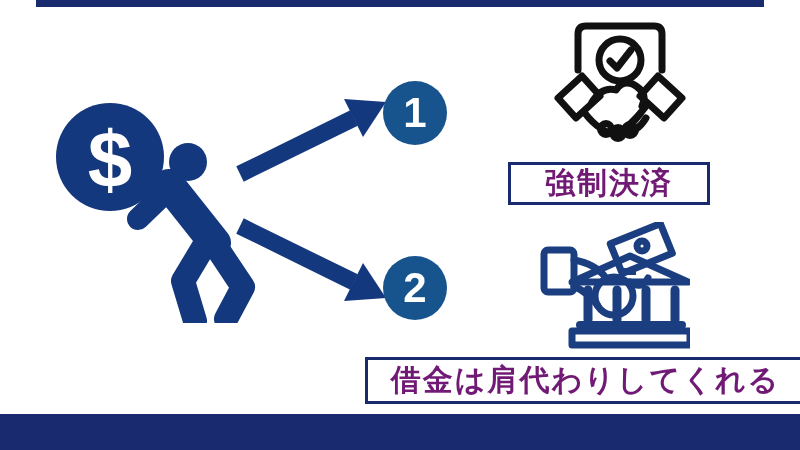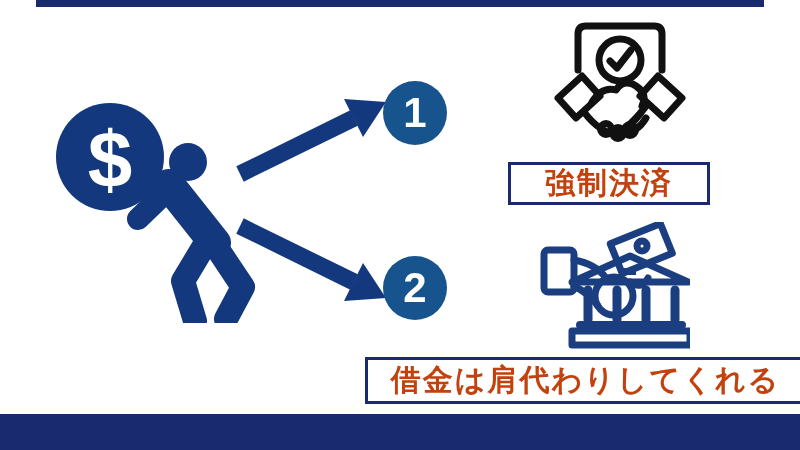--- a/index.html
+++ b/index.html
@@ -23,21 +23,21 @@
   .badge{
     position:absolute;width:64px;height:64px;border-radius:50%;
     background:#17548E;color:#ffffff;display:flex;align-items:center;justify-content:center;
     font-size:42px;font-weight:bold;line-height:1;
   }
   .badge-1{left:383px;top:81px;}
   .badge-2{left:383px;top:256px;}
   .label-box{
     position:absolute;background:#ffffff;border:3px solid #1A2A6E;box-sizing:border-box;
     display:flex;align-items:center;justify-content:center;
-    color:#c2410c;font-weight:bold;
+    color:#701a75;font-weight:bold;
   }
   .label-box-1{left:508px;top:162px;width:202px;height:43px;font-size:30px;letter-spacing:2px;}
   .label-box-2{left:365px;top:357px;width:441px;height:47px;font-size:30px;letter-spacing:2px;}
   .source-label{
     position:absolute;left:20px;top:322px;width:300px;
     color:#1A2A6E;font-size:30px;font-weight:bold;letter-spacing:1px;white-space:nowrap;
   }
 </style>
 </head>
 <body>

